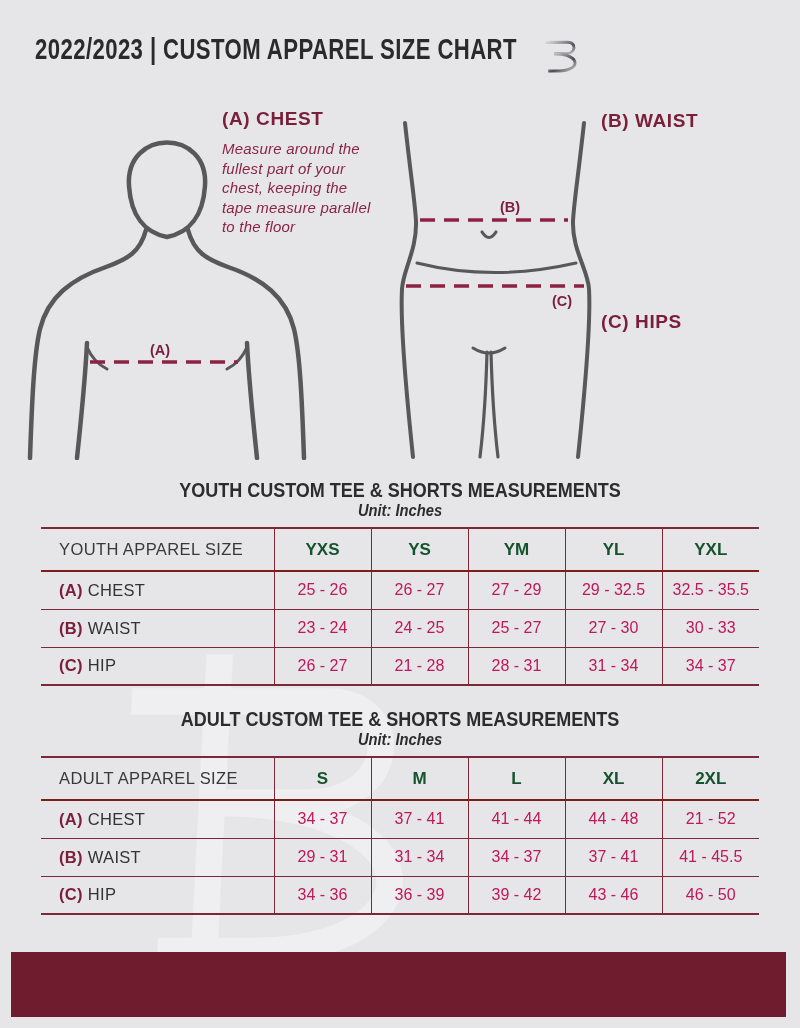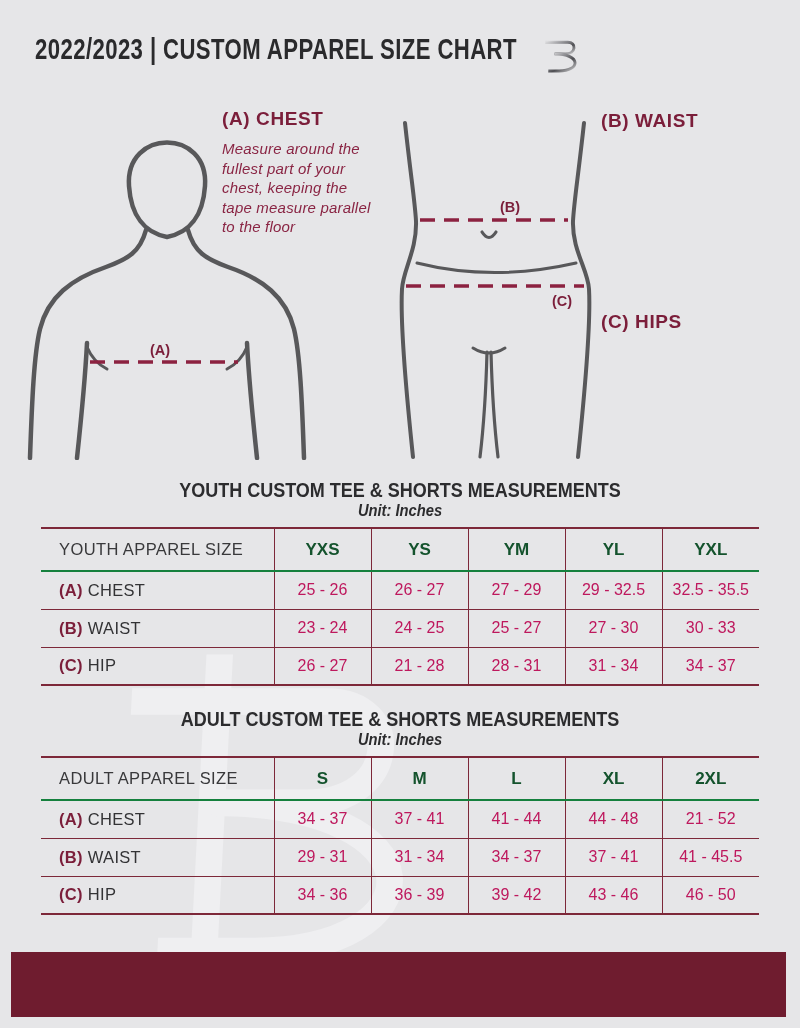--- a/index.html
+++ b/index.html
@@ -55,21 +55,21 @@
     border-collapse:collapse;background:transparent;
   }
   .t1{top:527px;} .t2{top:756px;}
   .size-table col.c0{width:233px;}
   .size-table col.cn{width:97px;}
   .size-table th,.size-table td{
     border-left:1.5px solid #7d2839;padding:0;background:transparent;
   }
   .size-table th:first-child,.size-table td:first-child{border-left:none;}
   .size-table{border-top:2.5px solid #7d2839;border-bottom:2.5px solid #7d2839;}
-  .size-table thead tr{height:43px;border-bottom:2px solid #15803d;}
+  .size-table thead tr{height:43px;border-bottom:2px solid #7f1d1d;}
   .size-table tbody tr{height:38px;border-top:1.5px solid #7d2839;}
   .size-table .size-col{
     text-align:left;padding-left:18px;font-size:16.5px;font-weight:normal;
     color:#39393b;letter-spacing:.4px;
   }
   .size-table th.size{font-size:17px;font-weight:bold;color:#14532d;text-align:center;}
   .size-table td.val{text-align:center;font-size:16px;color:#be185d;}
   .size-table td.rowlabel{text-align:left;padding-left:18px;font-size:16.5px;color:#333335;letter-spacing:.3px;}
   .size-table .pfx{color:#7b1e3a;font-weight:bold;margin-right:5px;}
   

